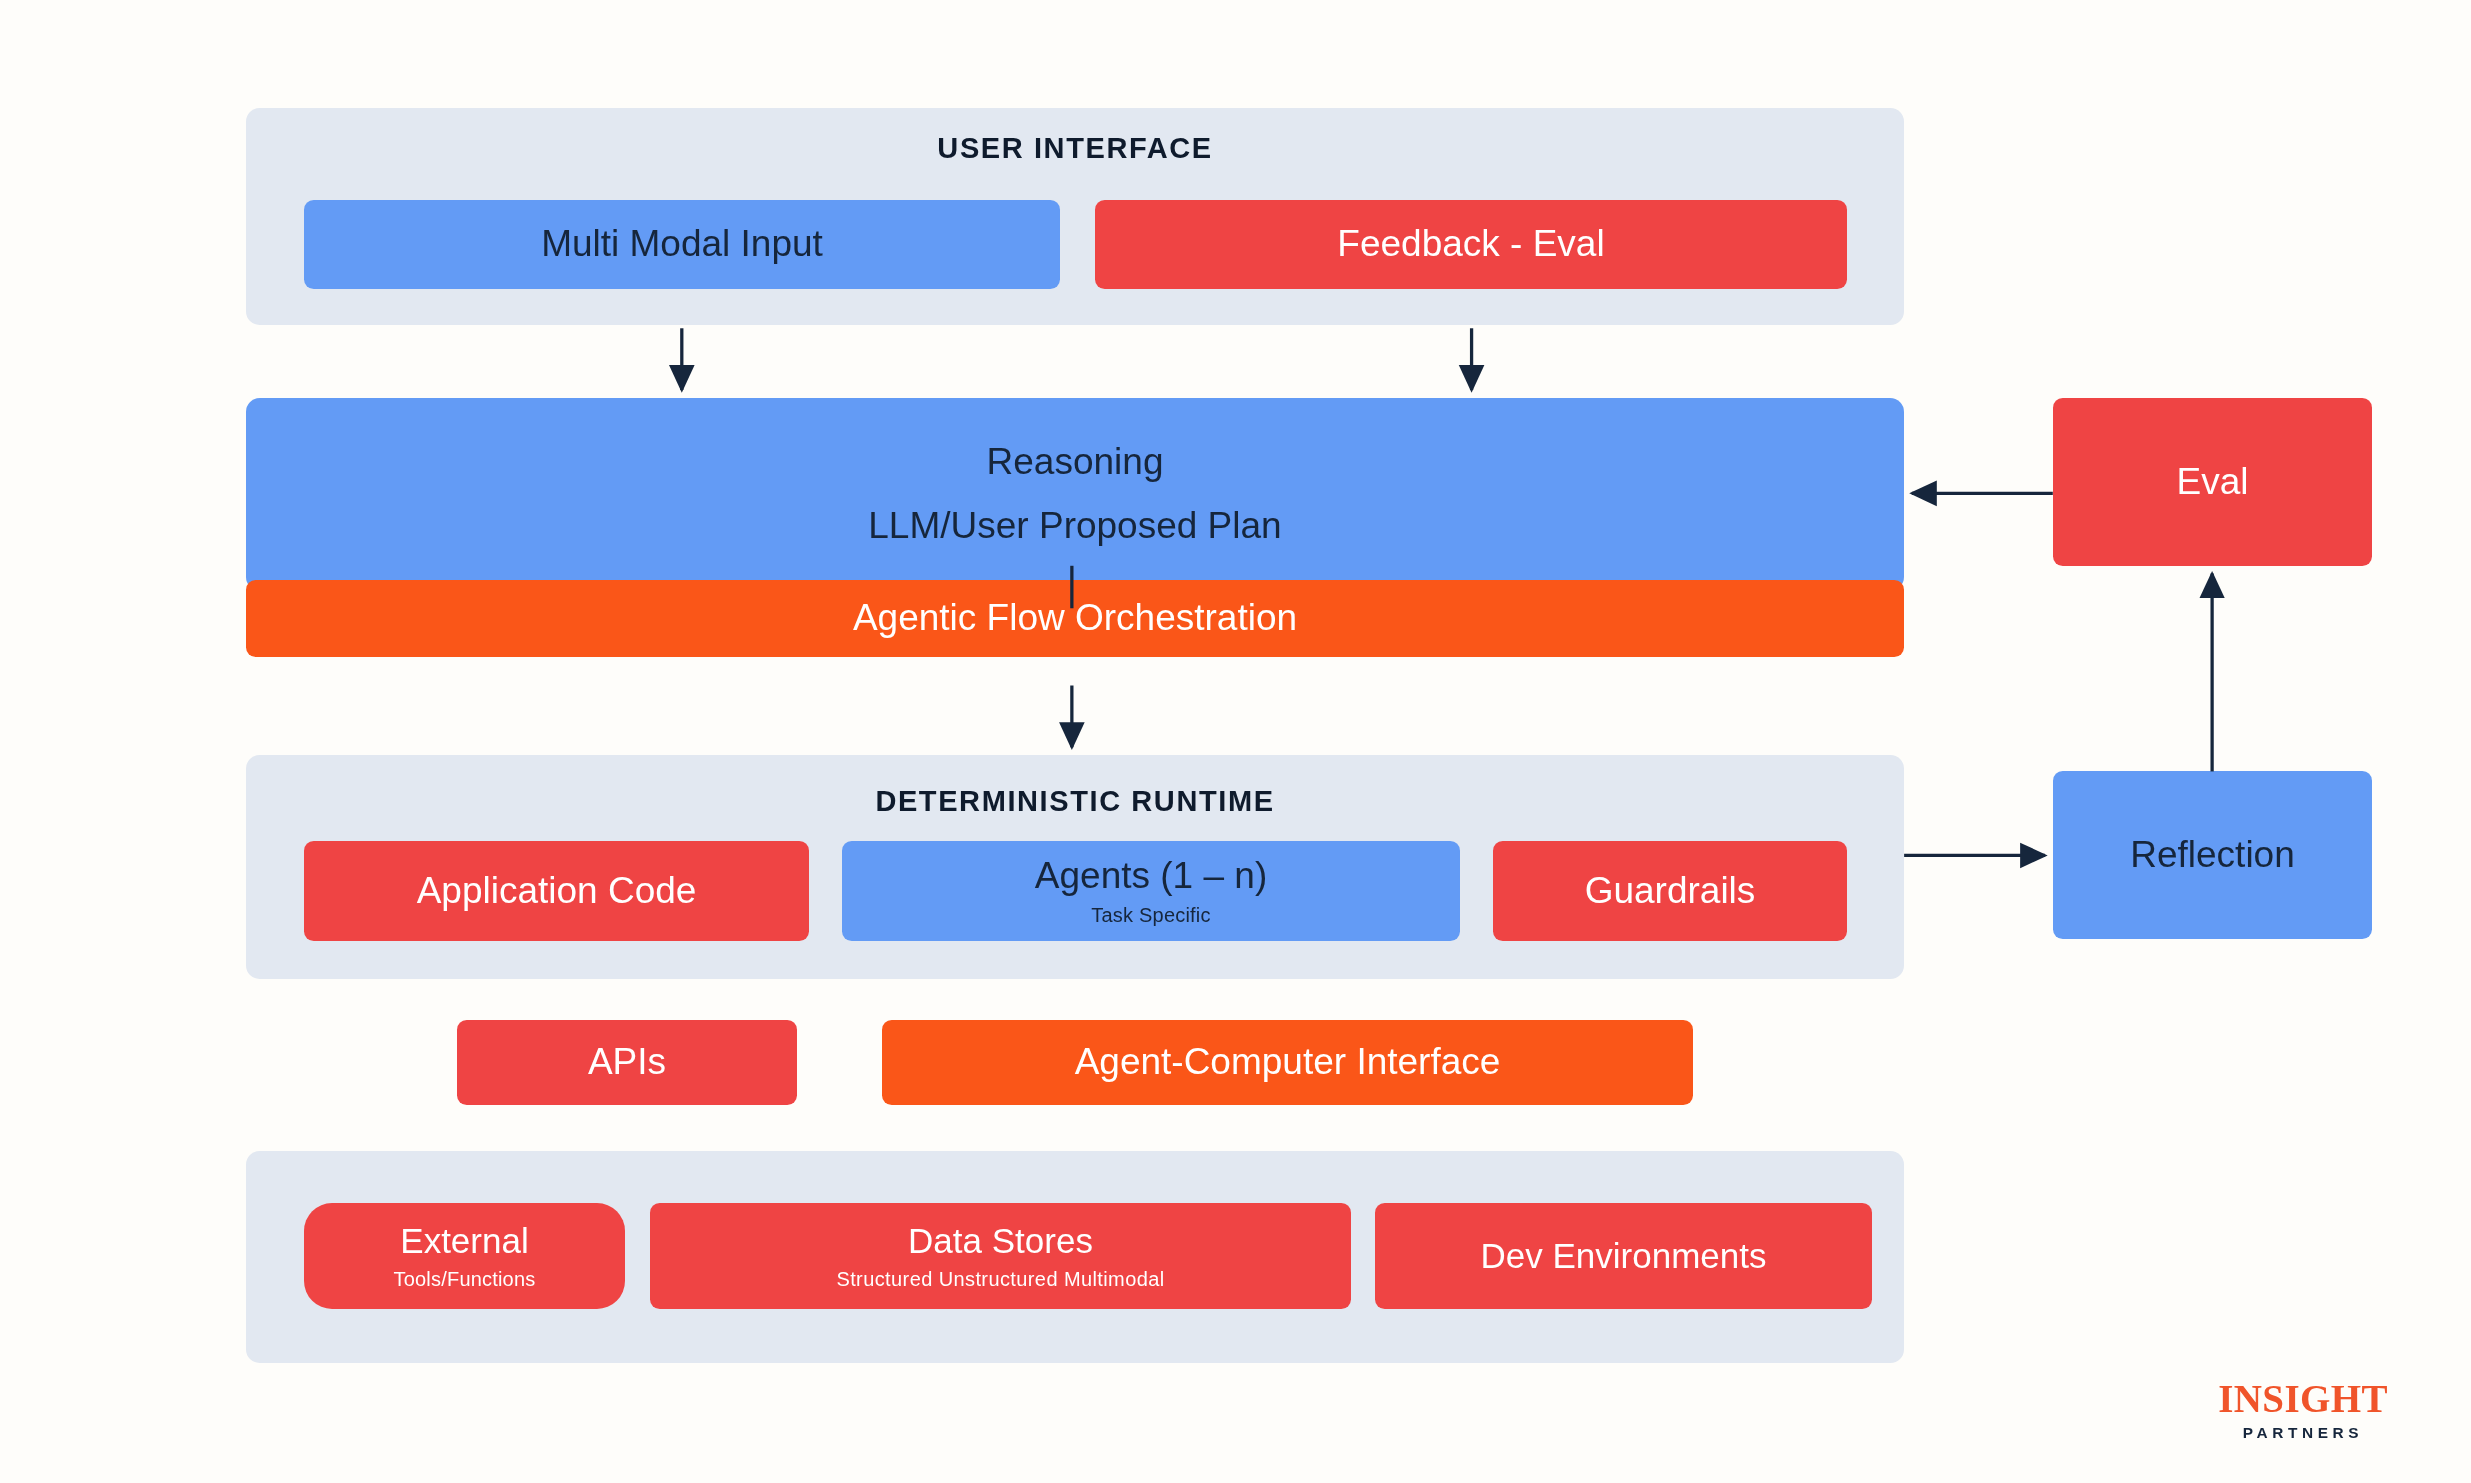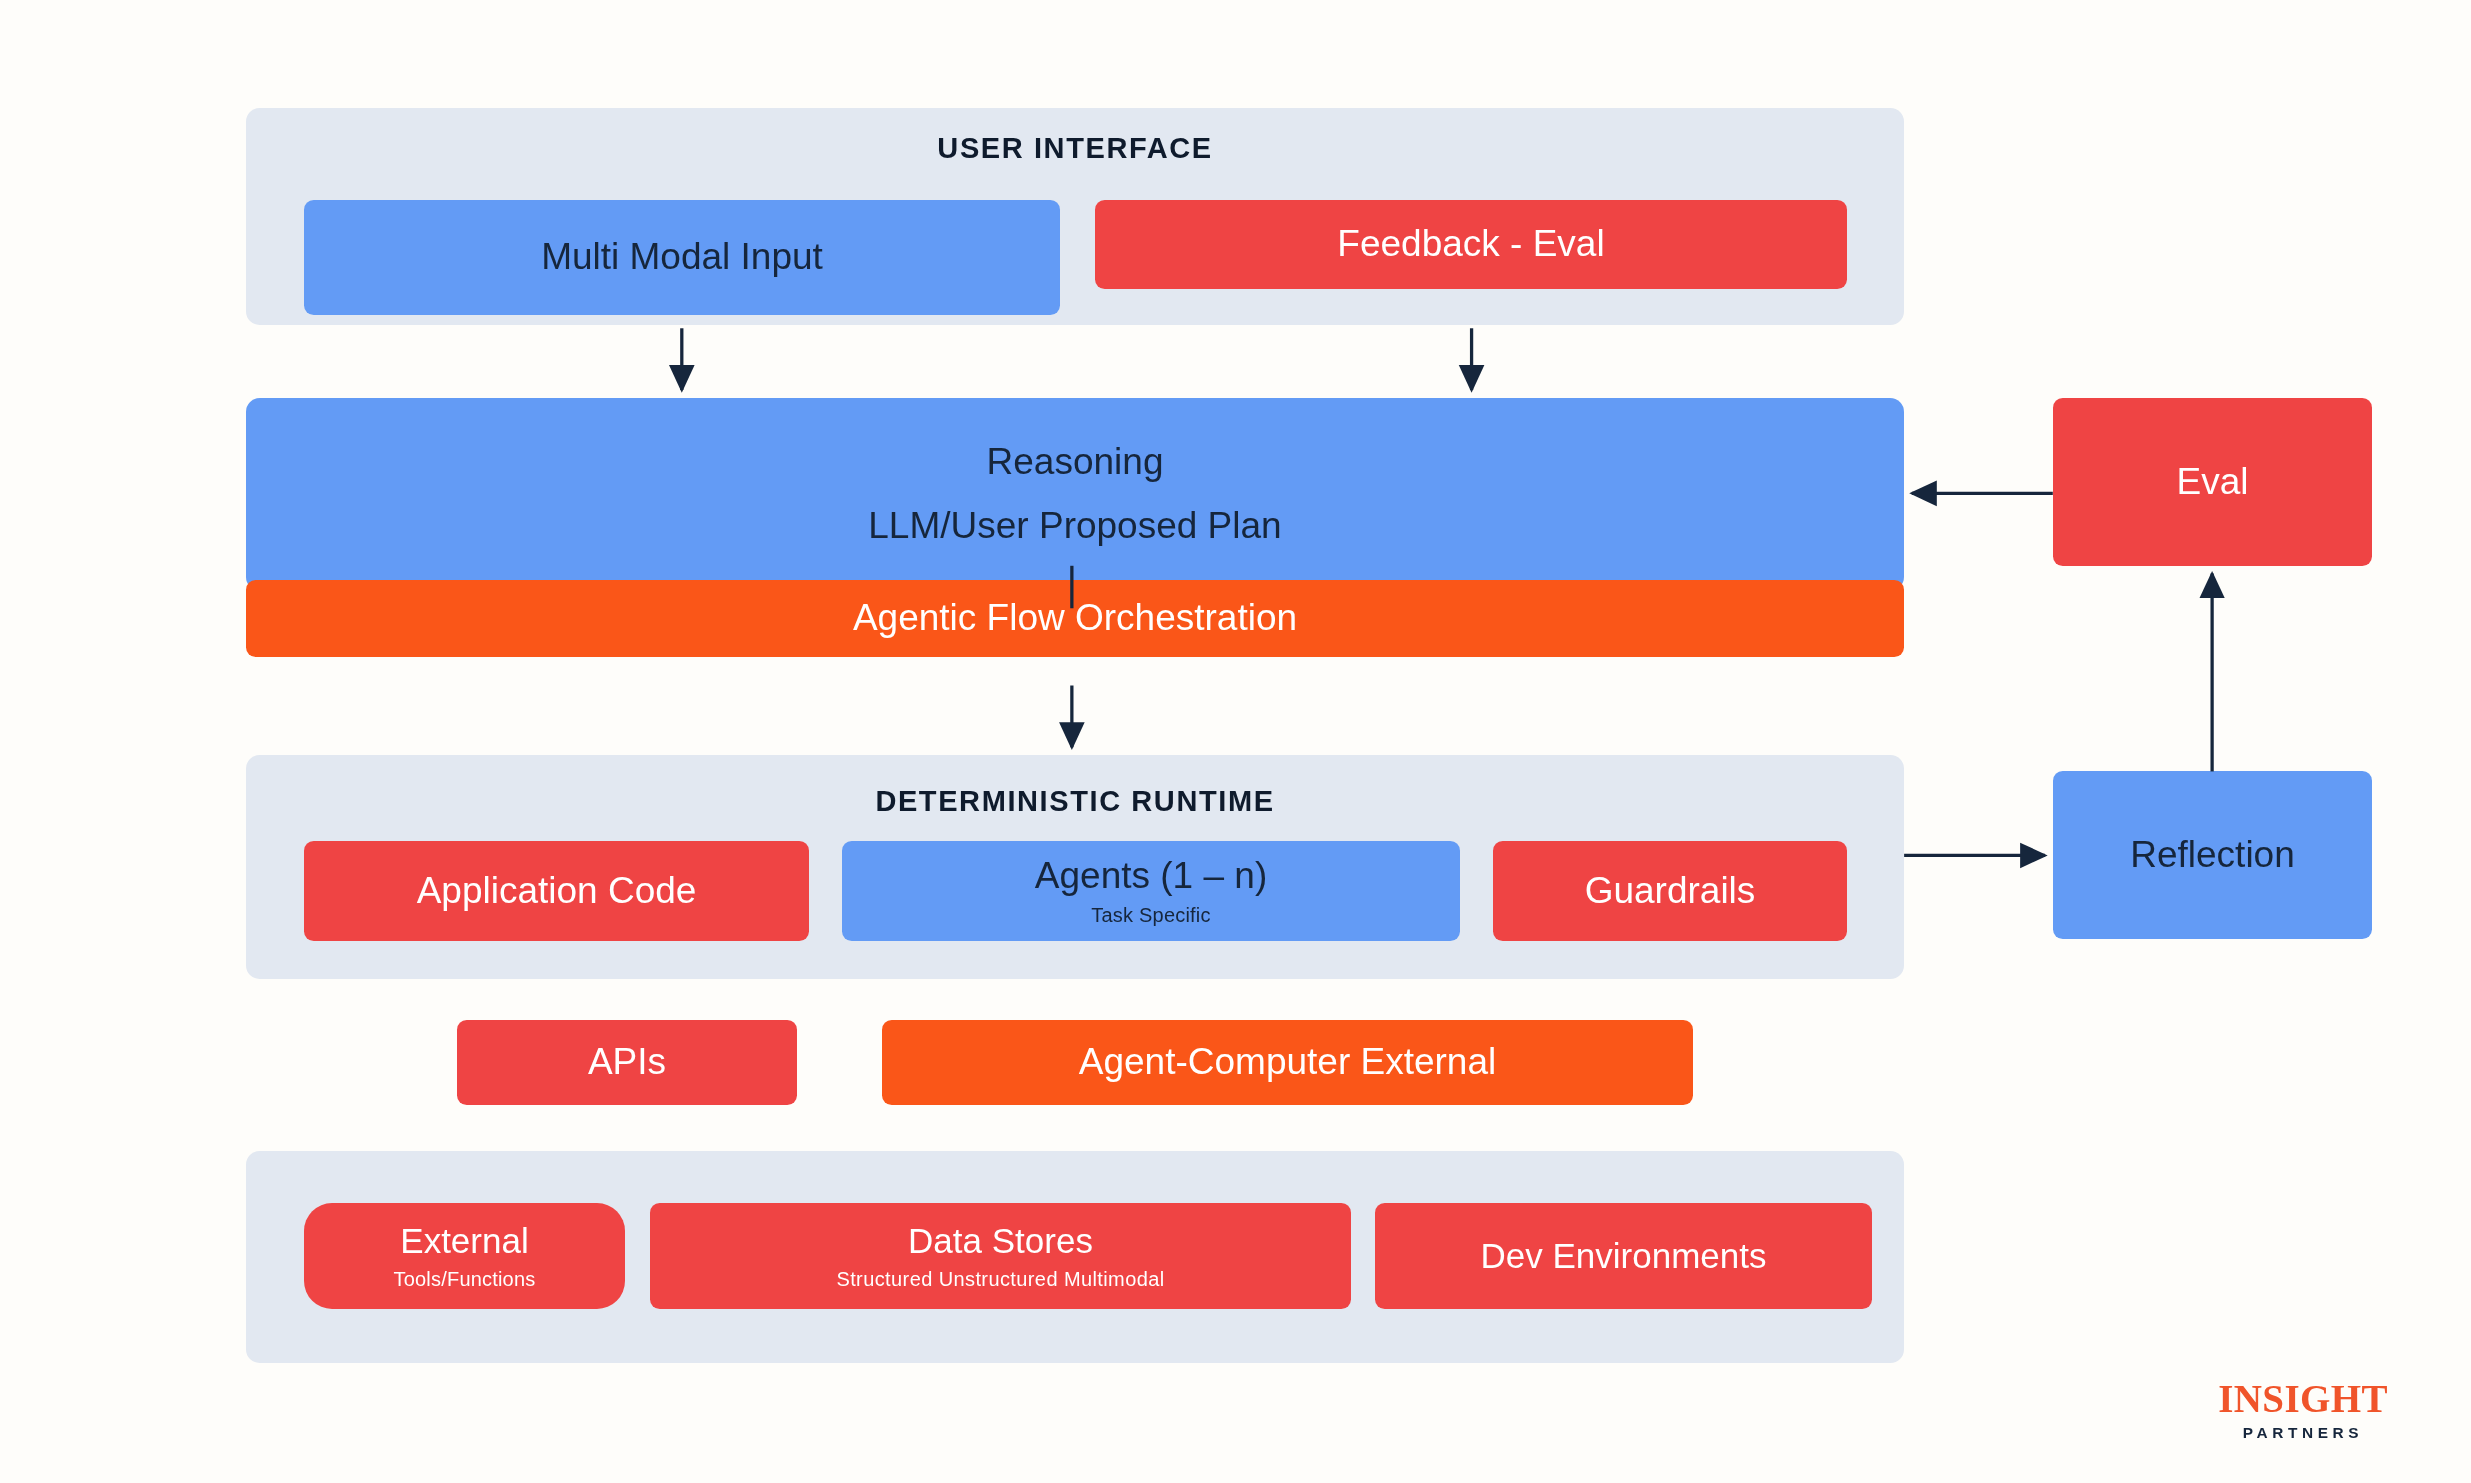--- a/index.html
+++ b/index.html
@@ -107,21 +107,21 @@
 </style>
 </head>
 <body>
 
 <div id="canvas">
 
   <div class="box panel" style="left:246px; top:108px; width:1658px; height:217px;">
   </div>
   <div class="panel-title" style="left:246px; top:132px; width:1658px;">USER INTERFACE</div>
 
-  <div class="box chip blue" style="left:304px; top:200px; width:756px; height:115px;">
+  <div class="box chip blue" style="left:304px; top:200px; width:756px; height:89px;">
     <span class="t1">Multi Modal Input</span>
   </div>
 
   <div class="box chip slate" style="left:1095px; top:200px; width:752px; height:89px;">
     <span class="t1">Feedback - Eval</span>
   </div>
 
   <div class="box chip blue" style="left:246px; top:398px; width:1658px; height:193px;border-radius:14px;">
     <span class="t1" style="margin-bottom:21px;">Reasoning</span>
     <span class="t1">LLM/User Proposed Plan</span>
@@ -146,21 +146,21 @@
 
   <div class="box chip slate" style="left:1493px; top:841px; width:354px; height:100px;">
     <span class="t1">Guardrails</span>
   </div>
 
   <div class="box chip slate" style="left:457px; top:1020px; width:340px; height:85px;">
     <span class="t1">APIs</span>
   </div>
 
   <div class="box chip orange" style="left:882px; top:1020px; width:811px; height:85px;">
-    <span class="t1">Agent-Computer External</span>
+    <span class="t1">Agent-Computer Interface</span>
   </div>
 
   <div class="box panel" style="left:246px; top:1151px; width:1658px; height:212px;">
   </div>
 
   <div class="box chip slate" style="left:304px; top:1203px; width:321px; height:106px;border-radius:28px;">
     <span class="t1 small">External</span>
     <span class="t2">Tools/Functions</span>
   </div>
 

